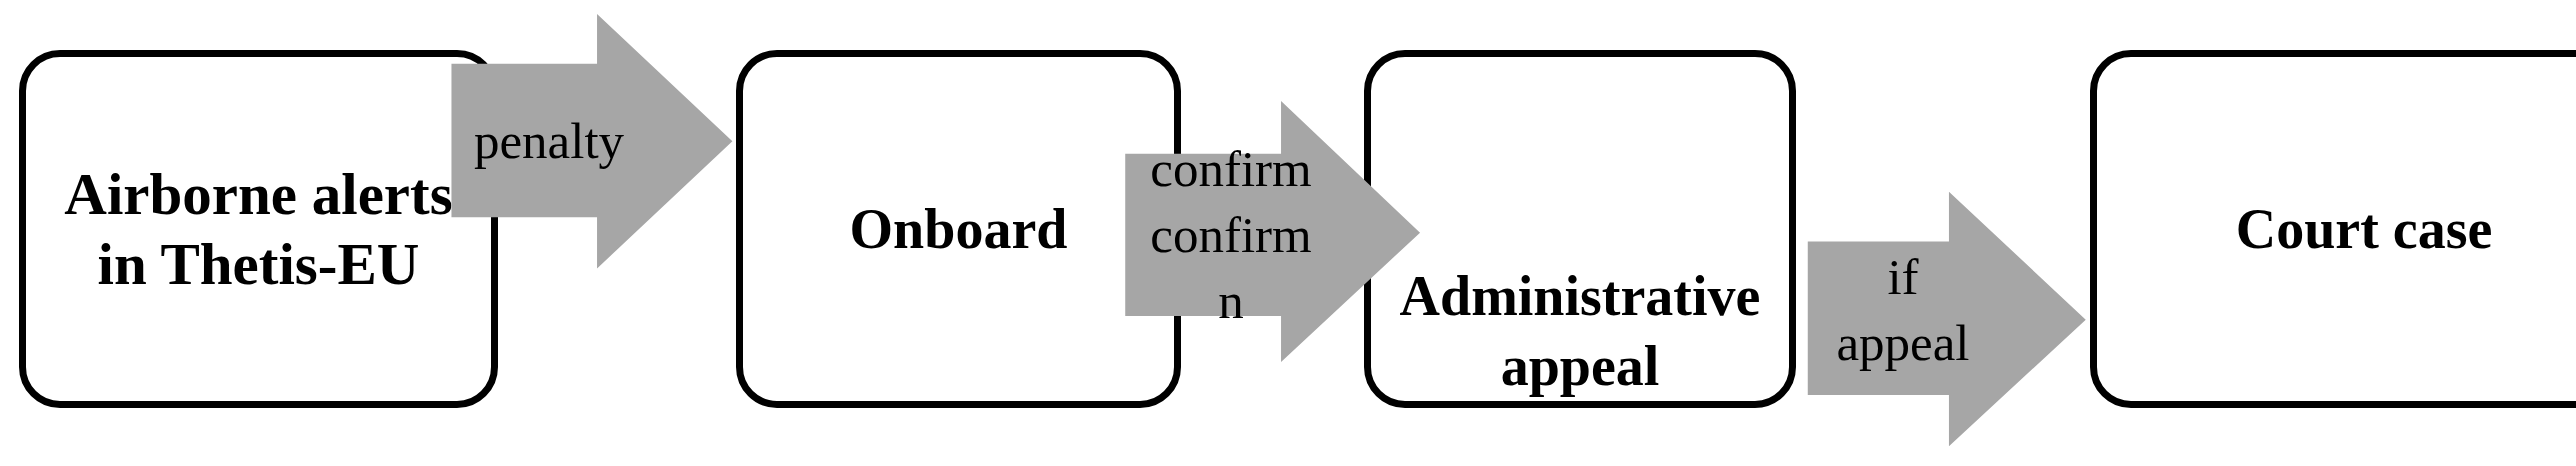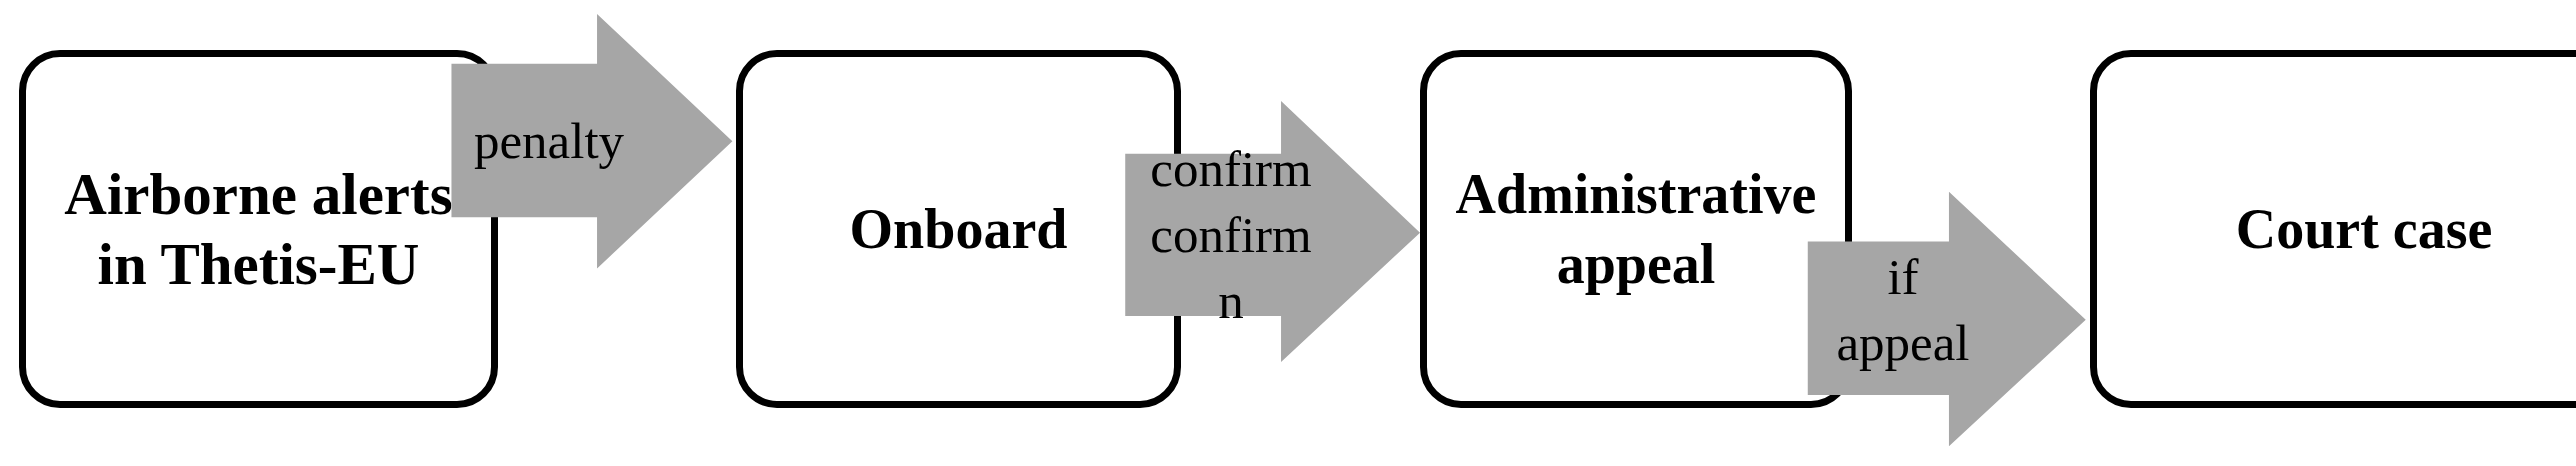--- a/index.html
+++ b/index.html
@@ -27,21 +27,21 @@
     background: var(--box-fill);
     border: 7.3px solid var(--box-border);
     border-radius: 41px;
     display: flex;
     align-items: center;
     justify-content: center;
     z-index: 1;
   }
   .box-1 { left: 19px;   width: 479px; }
   .box-2 { left: 736px; width: 445px; }
-  .box-3 { left: 1420px; width: 432px; }
+  .box-3 { left: 1364px; width: 432px; align-items: flex-end; }
   .box-4 { left: 2090px; width: 548px; }
   .box-label {
     font-weight: bold;
     text-align: center;
     line-height: 70px;
     white-space: nowrap;
   }
   .box-1 .box-label { font-size: 59px; }
   .box-2 .box-label, .box-3 .box-label, .box-4 .box-label { font-size: 56px; }
   .box-label span { display: block; }

